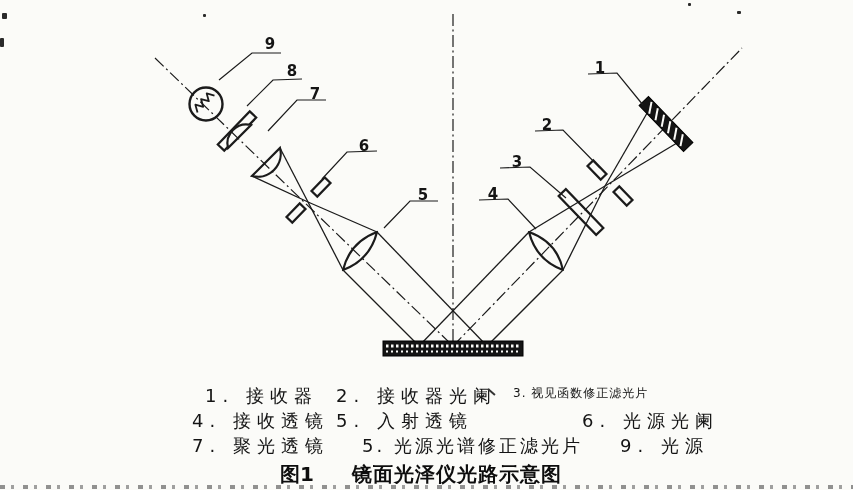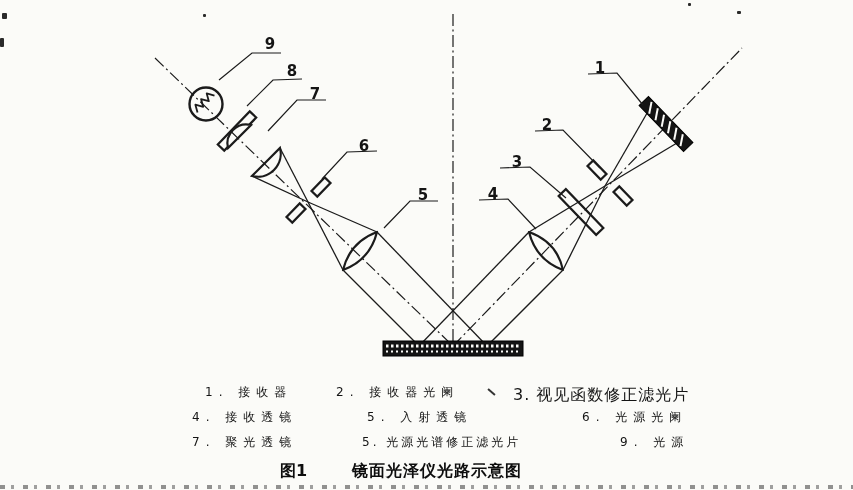--- a/index.html
+++ b/index.html
@@ -1,23 +1,23 @@
 <!DOCTYPE html>
 <html><head>
 <meta charset="utf-8">
 <style>
   html,body{margin:0;padding:0;background:#e8e8e6;}
   #page{position:relative;width:853px;height:490px;background:#fbfbf8;overflow:hidden;
         font-family:"DejaVu Sans","Liberation Sans",sans-serif;color:#161616;}
   #fig-svg{position:absolute;left:0;top:0;}
   .callout-num{font-family:"DejaVu Sans",sans-serif;font-size:15px;font-weight:700;fill:#151515;}
-  .legend-item{position:absolute;font-size:12px;font-weight:500;letter-spacing:6px;white-space:nowrap;color:#141414;}
-  .legend-item.tight{font-size:16px;letter-spacing:1px;}
+  .legend-item{position:absolute;font-size:18px;font-weight:500;letter-spacing:6px;white-space:nowrap;color:#141414;}
+  .legend-item.tight{font-size:12px;letter-spacing:1px;}
   .legend-item.mid{letter-spacing:3px;}
-  .caption{position:absolute;font-size:16px;font-weight:700;white-space:nowrap;color:#0d0d0d;}
+  .caption{position:absolute;font-size:20px;font-weight:700;white-space:nowrap;color:#0d0d0d;}
   .speck{position:absolute;background:#2a2a2a;border-radius:1px;}
   .noise-strip{position:absolute;left:0;bottom:1px;width:853px;height:4px;opacity:.55;
      background:repeating-linear-gradient(90deg,#3a3a3a 0 5px,transparent 5px 11px,#555 11px 14px,transparent 14px 23px);}
   .tickmark{position:absolute;width:9px;height:2px;background:#333;transform:rotate(40deg);}
 </style>
 </head>
 <body>
 
 <div id="page">
 
@@ -135,21 +135,21 @@
       <text class="callout-num" x="292" y="76">8</text>
       <text class="callout-num" x="270" y="49">9</text>
     </g>
   </svg>
 
   <div>
     <span class="legend-item" style="left:205px;top:384px;">1. 接收器</span>
     <span class="legend-item" style="left:336px;top:384px;">2. 接收器光阑</span>
     <span class="legend-item tight" style="left:513px;top:385px;">3. 视见函数修正滤光片</span>
     <span class="legend-item" style="left:192px;top:409px;">4. 接收透镜</span>
-    <span class="legend-item" style="left:367px;top:409px;">5. 入射透镜</span>
+    <span class="legend-item" style="left:336px;top:409px;">5. 入射透镜</span>
     <span class="legend-item" style="left:582px;top:409px;">6. 光源光阑</span>
     <span class="legend-item" style="left:192px;top:434px;">7. 聚光透镜</span>
     <span class="legend-item mid" style="left:362px;top:434px;">5. 光源光谱修正滤光片</span>
     <span class="legend-item" style="left:620px;top:434px;text-align:center;">9. 光源</span>
   </div>
 
   <div>
     <span class="caption" style="left:280px;top:461px;">图1</span>
     <span class="caption" style="left:352px;top:461px;letter-spacing:1px;">镜面光泽仪光路示意图</span>
   </div>

